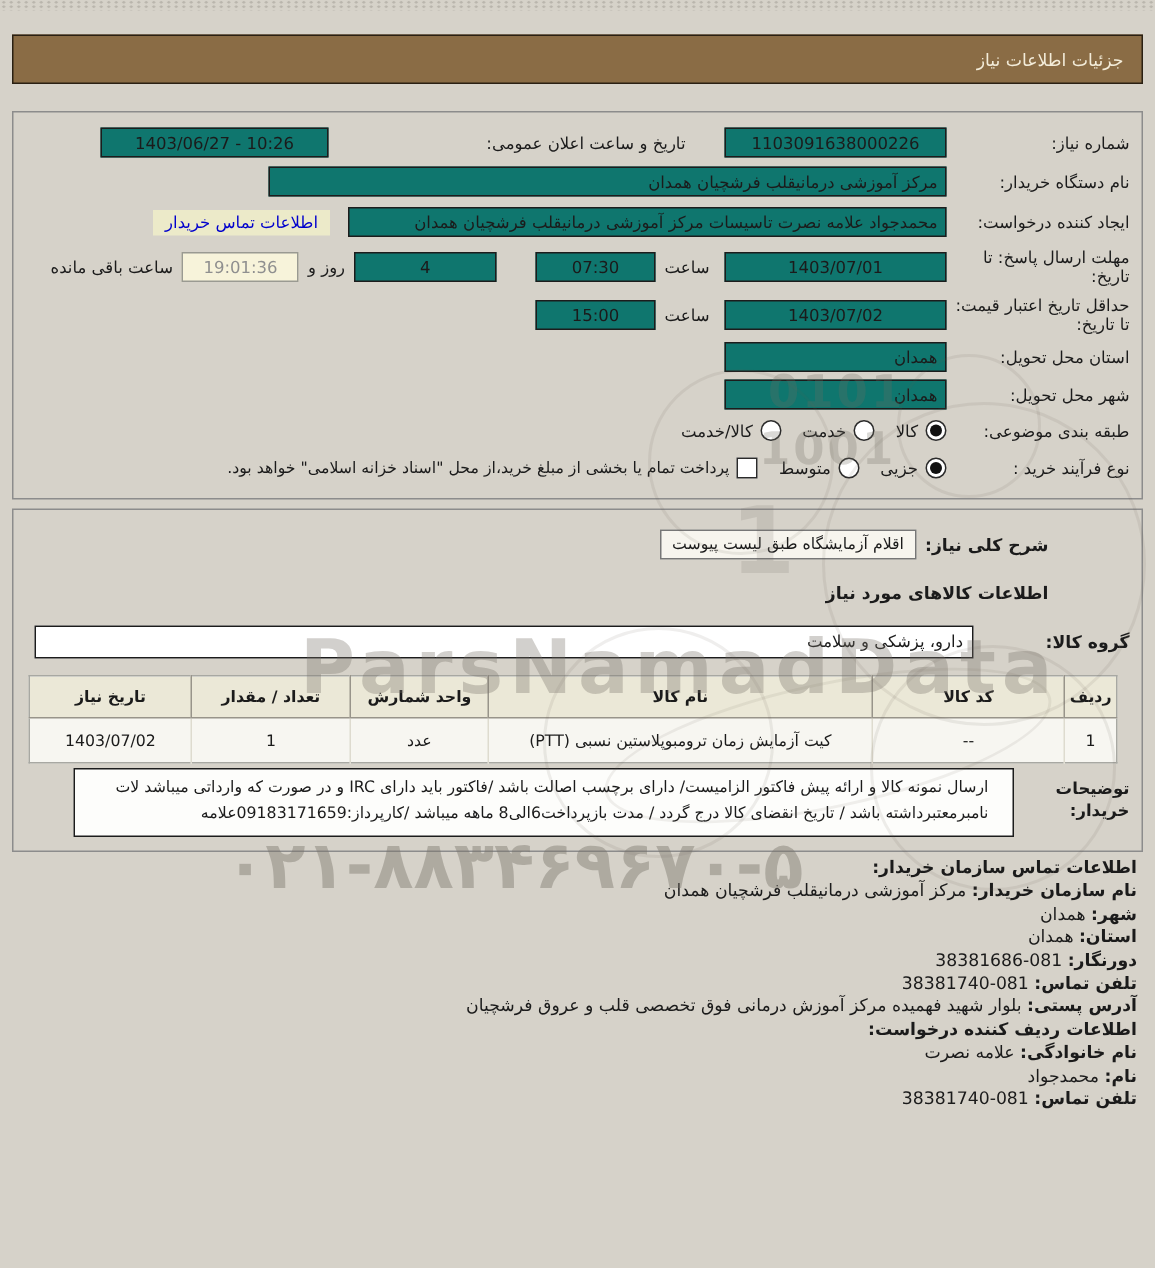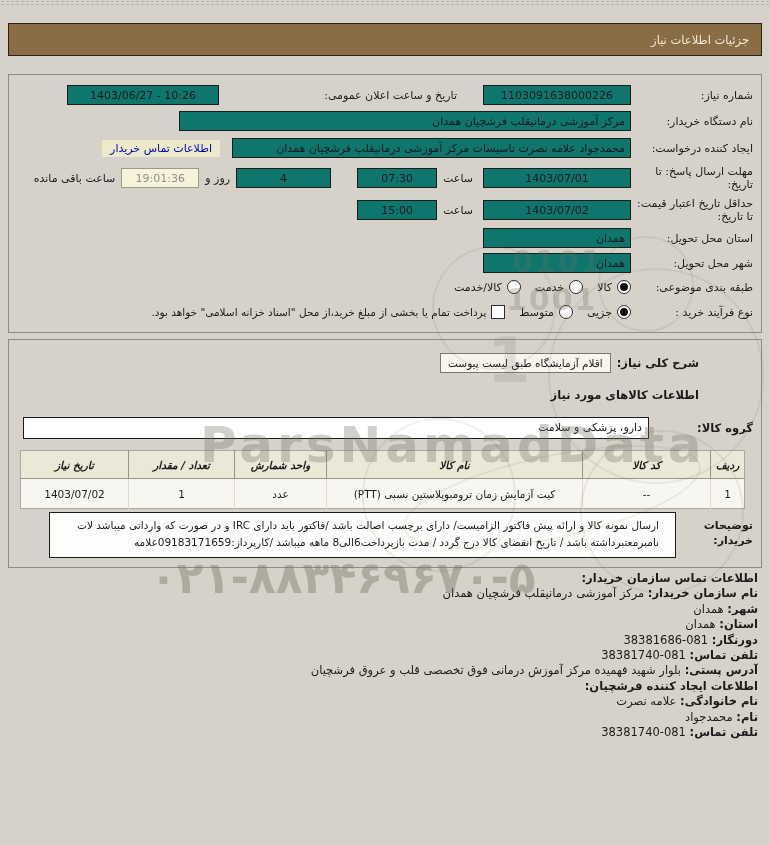--- a/index.html
+++ b/index.html
@@ -39,21 +39,21 @@
   
   .desc-row{position:absolute;top:13px;right:62px;display:flex;align-items:center;}
   .descbox{border:1px solid #777;background:#f7f5ee;font-size:10.5px;padding:3px 7px;margin-right:6px;white-space:nowrap;}
   .heading2{position:absolute;top:48px;right:62px;font-size:11.5px;font-weight:bold;}
   .group-row{position:absolute;top:77px;right:8px;left:14px;display:flex;align-items:center;}
   .group-label{width:104px;flex:none;font-size:11.5px;font-weight:bold;}
   .group-input{flex:1;background:#fff;border:1px solid #1c1c1c;height:20px;line-height:20px;font-size:11px;text-align:right;padding:0 6px;}
   table.items{position:absolute;top:110px;right:16px;border-collapse:collapse;table-layout:fixed;
     border:1px solid #a8a8a2;background:#f7f6f1;}
   table.items th{background:#ebe8d7;font-size:10.5px;font-weight:bold;height:27px;
-    border-left:1px solid #98948a;border-bottom:1px solid #98948a;padding:0 3px;white-space:nowrap;overflow:hidden;font-style:italic;}
+    border-left:1px solid #98948a;border-bottom:1px solid #98948a;padding:0 3px;white-space:nowrap;overflow:hidden;}
   table.items td{font-size:10.5px;height:27px;text-align:center;border-left:1px solid #dedbcf;white-space:nowrap;overflow:hidden;}
   table.items th:last-child,table.items td:last-child{border-left:none;}
   .notes-row{position:absolute;top:172px;right:8px;left:40px;display:flex;align-items:flex-start;}
   .notes-label{width:56px;flex:none;font-size:11px;font-weight:bold;line-height:15px;padding-top:6px;margin-left:21px;}
   .notes-box{flex:1;border:1px solid #1c1c1c;background:#fdfdfb;font-size:10.5px;line-height:17px;
     padding:4px 16px;height:36px;text-align:right;overflow:hidden;}
   
   .footer{position:absolute;top:571px;right:12px;left:8px;font-size:11.5px;line-height:15.4px;}
   .footer .hl{font-weight:bold;}
   
@@ -208,21 +208,21 @@
 </div>
 
 <div class="footer">
   <div class="hl">اطلاعات تماس سازمان خریدار:</div>
   <div><span class="b">نام سازمان خریدار:</span> <span>مرکز آموزشی درمانیقلب فرشچیان همدان</span></div>
   <div><span class="b">شهر:</span> <span>همدان</span></div>
   <div><span class="b">استان:</span> <span>همدان</span></div>
   <div><span class="b">دورنگار:</span> <span class="ltr">38381686-081</span></div>
   <div><span class="b">تلفن تماس:</span> <span class="ltr">38381740-081</span></div>
   <div><span class="b">آدرس پستی:</span> <span>بلوار شهید فهمیده مرکز آموزش درمانی فوق تخصصی قلب و عروق فرشچیان</span></div>
-  <div class="hl">اطلاعات ایجاد کننده فرشچیان:</div>
+  <div class="hl">اطلاعات ردیف کننده درخواست:</div>
   <div><span class="b">نام خانوادگی:</span> <span>علامه نصرت</span></div>
   <div><span class="b">نام:</span> <span>محمدجواد</span></div>
   <div><span class="b">تلفن تماس:</span> <span class="ltr">38381740-081</span></div>
 </div>
 
 <div class="wm wm-circle" style="left:548px;top:268px;width:212px;height:212px"></div>
 <div class="wm wm-circle" style="left:580px;top:430px;width:160px;height:160px"></div>
 <div class="wm wm-circle" style="left:362px;top:418px;width:150px;height:150px"></div>
 <div class="wm wm-circle" style="left:432px;top:246px;width:120px;height:120px"></div>
 <div class="wm wm-circle" style="left:598px;top:236px;width:92px;height:92px"></div>

